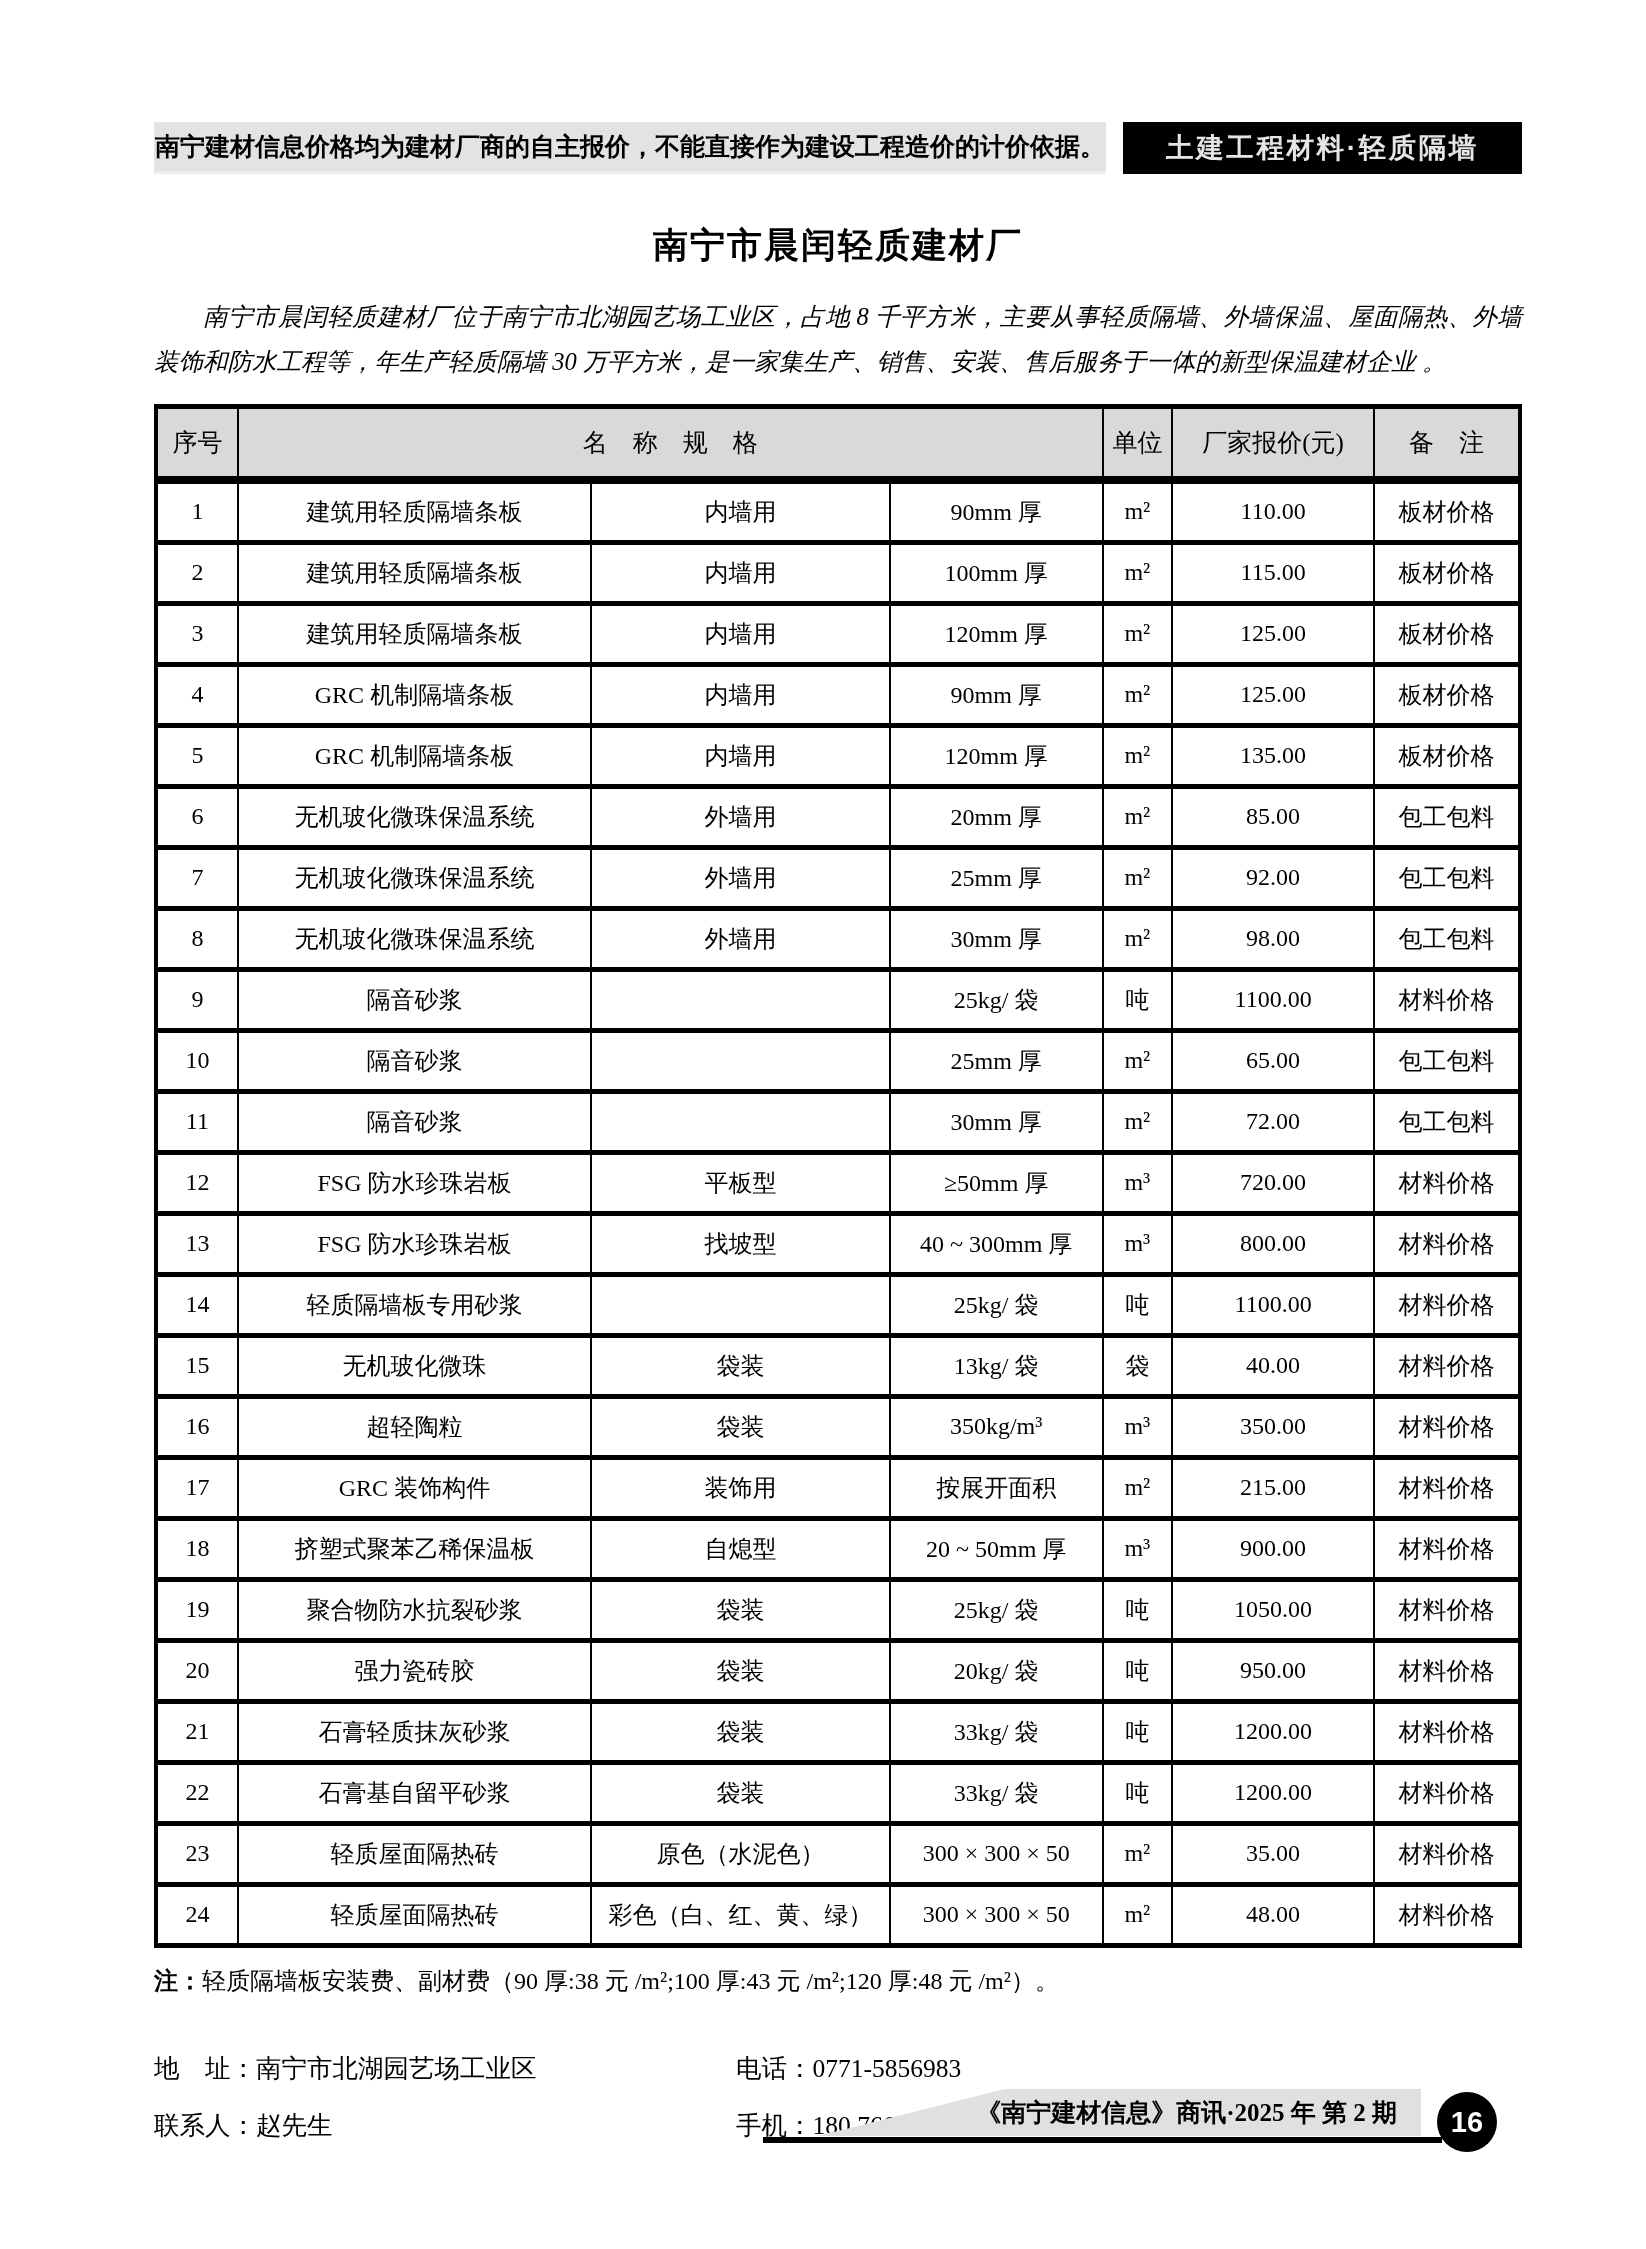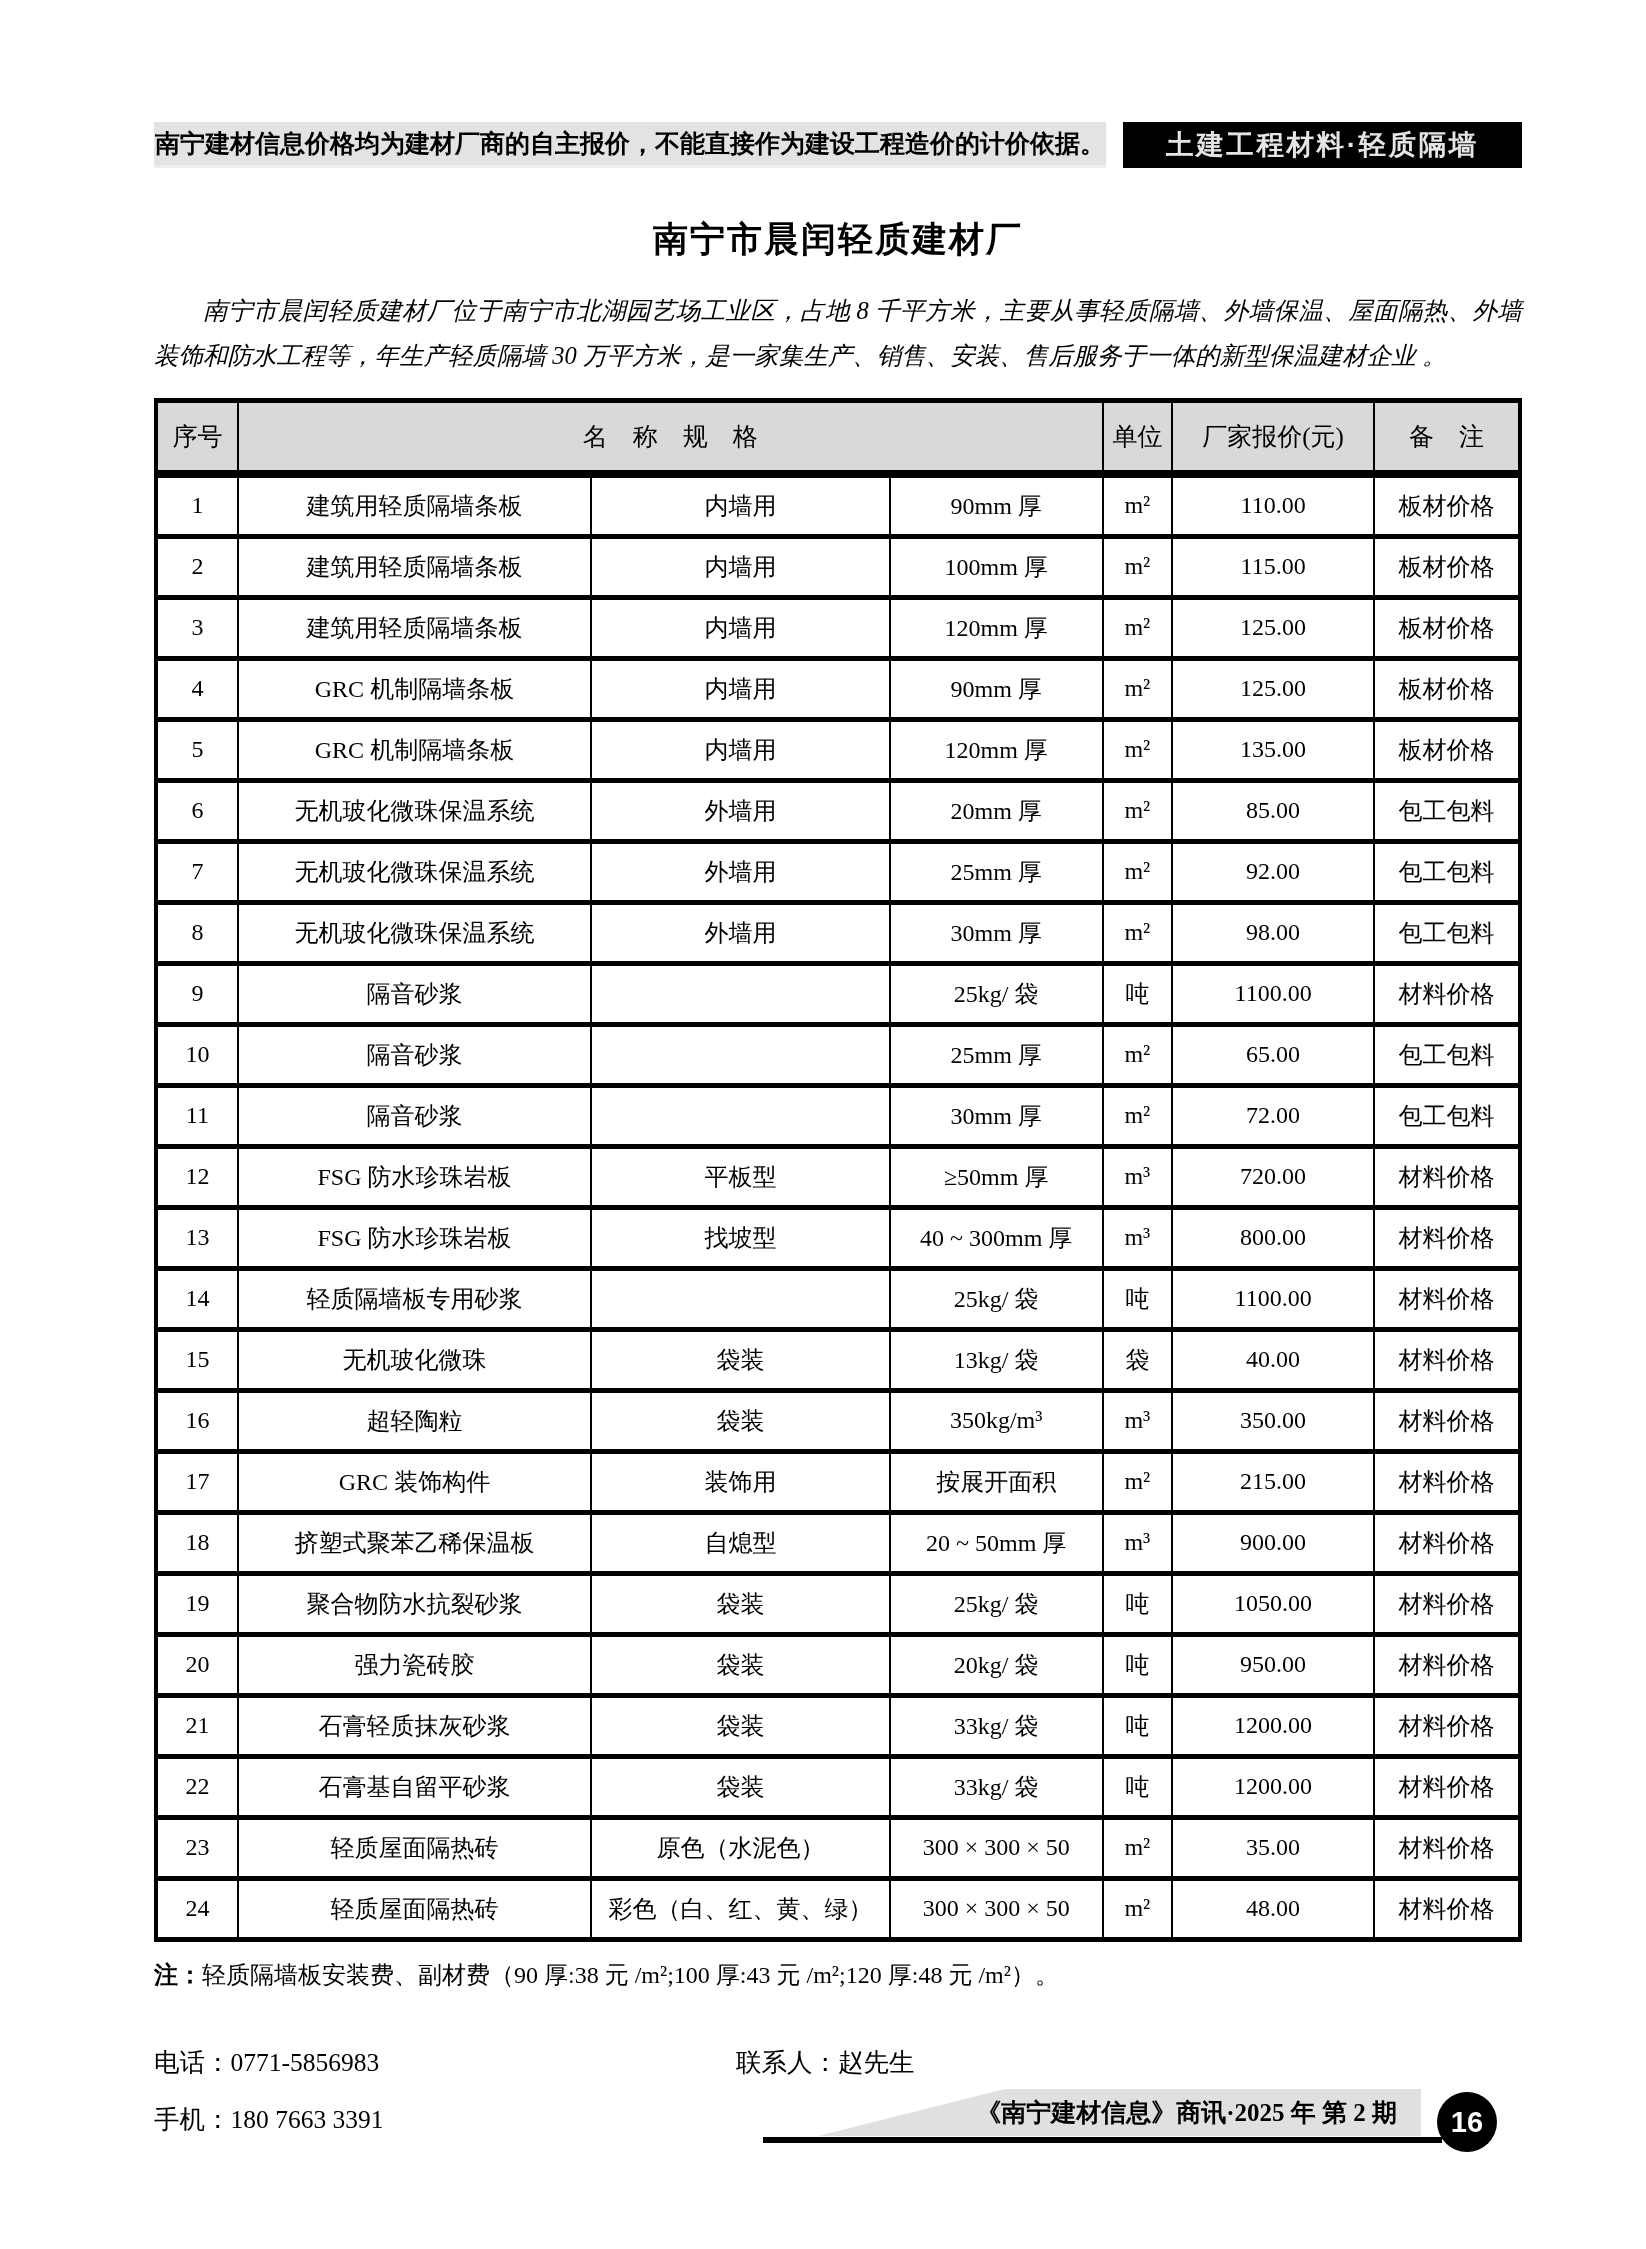--- a/index.html
+++ b/index.html
@@ -14,21 +14,21 @@
   }
   .content{
     position:absolute;
     left:154px; right:125px; top:0;
   }
   
   .topbar{
     display:flex;
     margin-top:122px;
     gap:17px;
-    height:46px;
+    height:52px;
     font-family:"Liberation Sans","DejaVu Sans",sans-serif;
   }
   .disclaimer-box{
     flex:0 0 952px;
     background:#e3e3e3;
     border-bottom:3.9px solid #eeeeee;
     display:flex;align-items:center;justify-content:center;
     font-weight:bold;font-size:25px;
     letter-spacing:0px;
     white-space:nowrap;
@@ -390,20 +390,23 @@
           </tr>
         </tbody>
     </table>
 
     <p class="note">
       <span class="note-label">注：</span><span>轻质隔墙板安装费、副材费（90 厚:38 元 /m²;100 厚:43 元 /m²;120 厚:48 元 /m²）。</span>
     </p>
 
     <div class="contact">
       <div class="contact-line">
+        <span>地　址：</span><span>南宁市北湖园艺场工业区</span>
+      </div>
+      <div class="contact-line">
         <span>电话：</span><span>0771-5856983</span>
       </div>
       <div class="contact-line">
         <span>联系人：</span><span>赵先生</span>
       </div>
       <div class="contact-line">
         <span>手机：</span><span>180 7663 3391</span>
       </div>
     </div>
 

